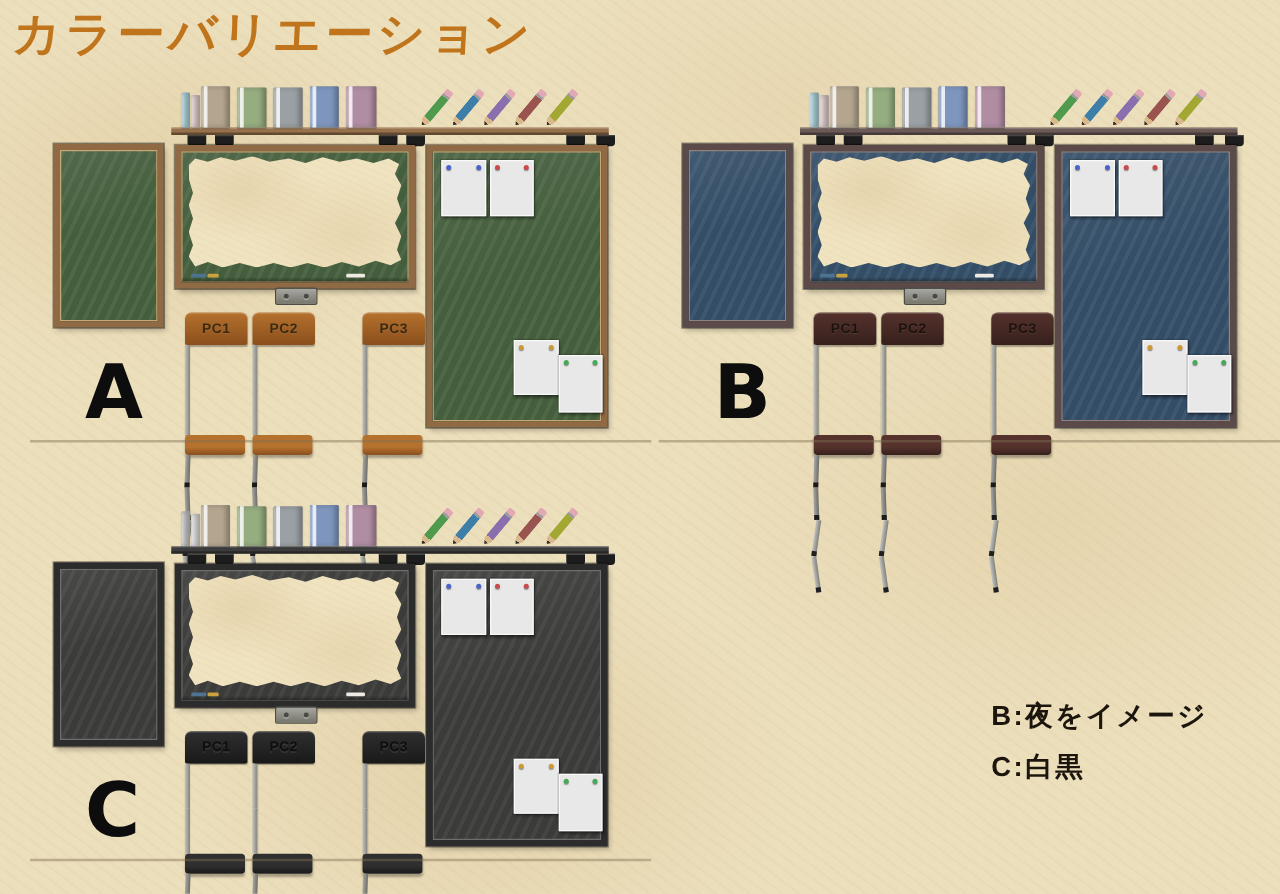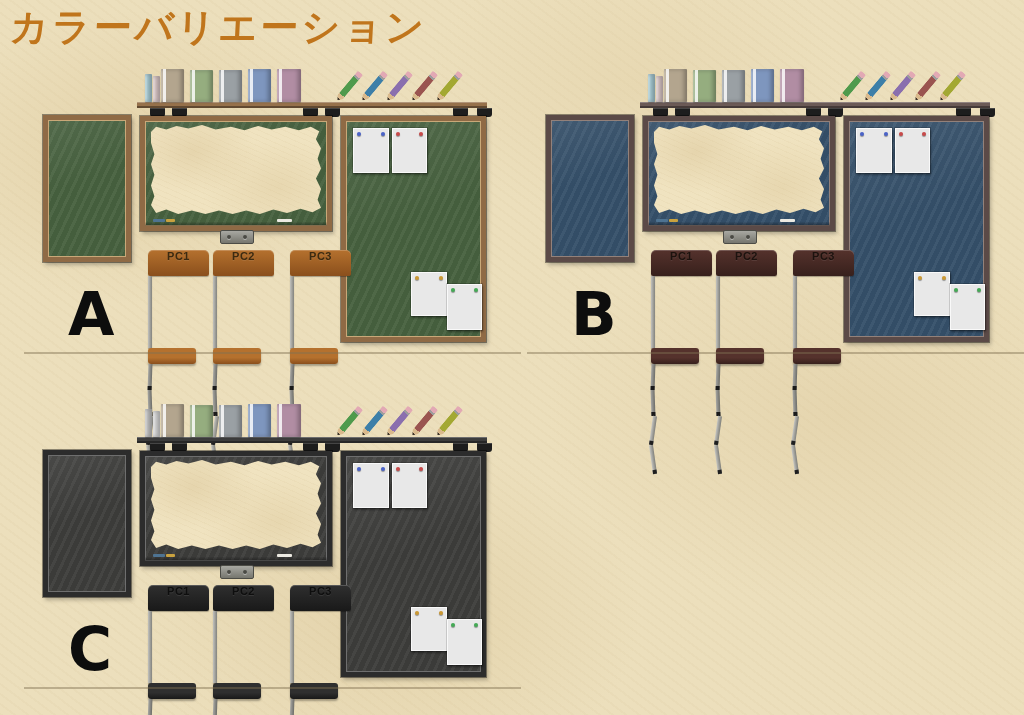--- a/index.html
+++ b/index.html
@@ -129,27 +129,27 @@
     background:var(--pin); box-shadow:0 1px 1px rgba(0,0,0,.4);
   }
   .note::before{left:3px} .note::after{right:3px}
   .n1{left:7px;   top:7px;   width:36px; height:45px;}
   .n2{left:46px;  top:7px;   width:35px; height:45px;}
   .n3{left:65px;  top:151px; width:36px; height:44px;}
   .n4{left:101px; top:163px; width:35px; height:46px;}
 
   
   .chair { width:46px; height:97px; top:192px; }
-  .ch1{left:126px} .ch2{left:191px} .ch3{left:268px}
+  .ch1{left:126px} .ch2{left:180px} .ch3{left:268px}
   .chair-back {
-    left:0; top:0; width:61px; height:26px;
+    left:0; top:0; width:50px; height:26px;
     background:linear-gradient(var(--wood), var(--wood-dark));
     border-radius:5px 5px 2px 2px;
     box-shadow:inset 0 1px 0 rgba(255,255,255,.2), 0 1px 1px rgba(0,0,0,.3);
-    display:flex; justify-content:center;
+    display:flex; align-items:center; justify-content:center;
   }
   .chair-label {
     font-size:11px; font-weight:700; letter-spacing:.5px; color:var(--label);
     text-shadow:0 1px 0 rgba(255,255,255,.08);
   }
   .post {
     width:4px; top:22px; height:36px;
     background:linear-gradient(90deg,#c2c2be,#83837d);
     box-shadow:0 1px 1px rgba(0,0,0,.3);
   }
@@ -441,13 +441,15 @@
       <div class="leg lb"></div>
 
     </div>
 
     <div class="variant-letter">C</div>
     <div class="floor-line"></div>
   </section>
   </div>
 
 <div class="legend" style="color: rgb(27, 21, 13);">
+  <div class="legend-line">B:夜をイメージ</div>
+  <div class="legend-line">C:白黒</div>
 </div>
 
 </body></html>

